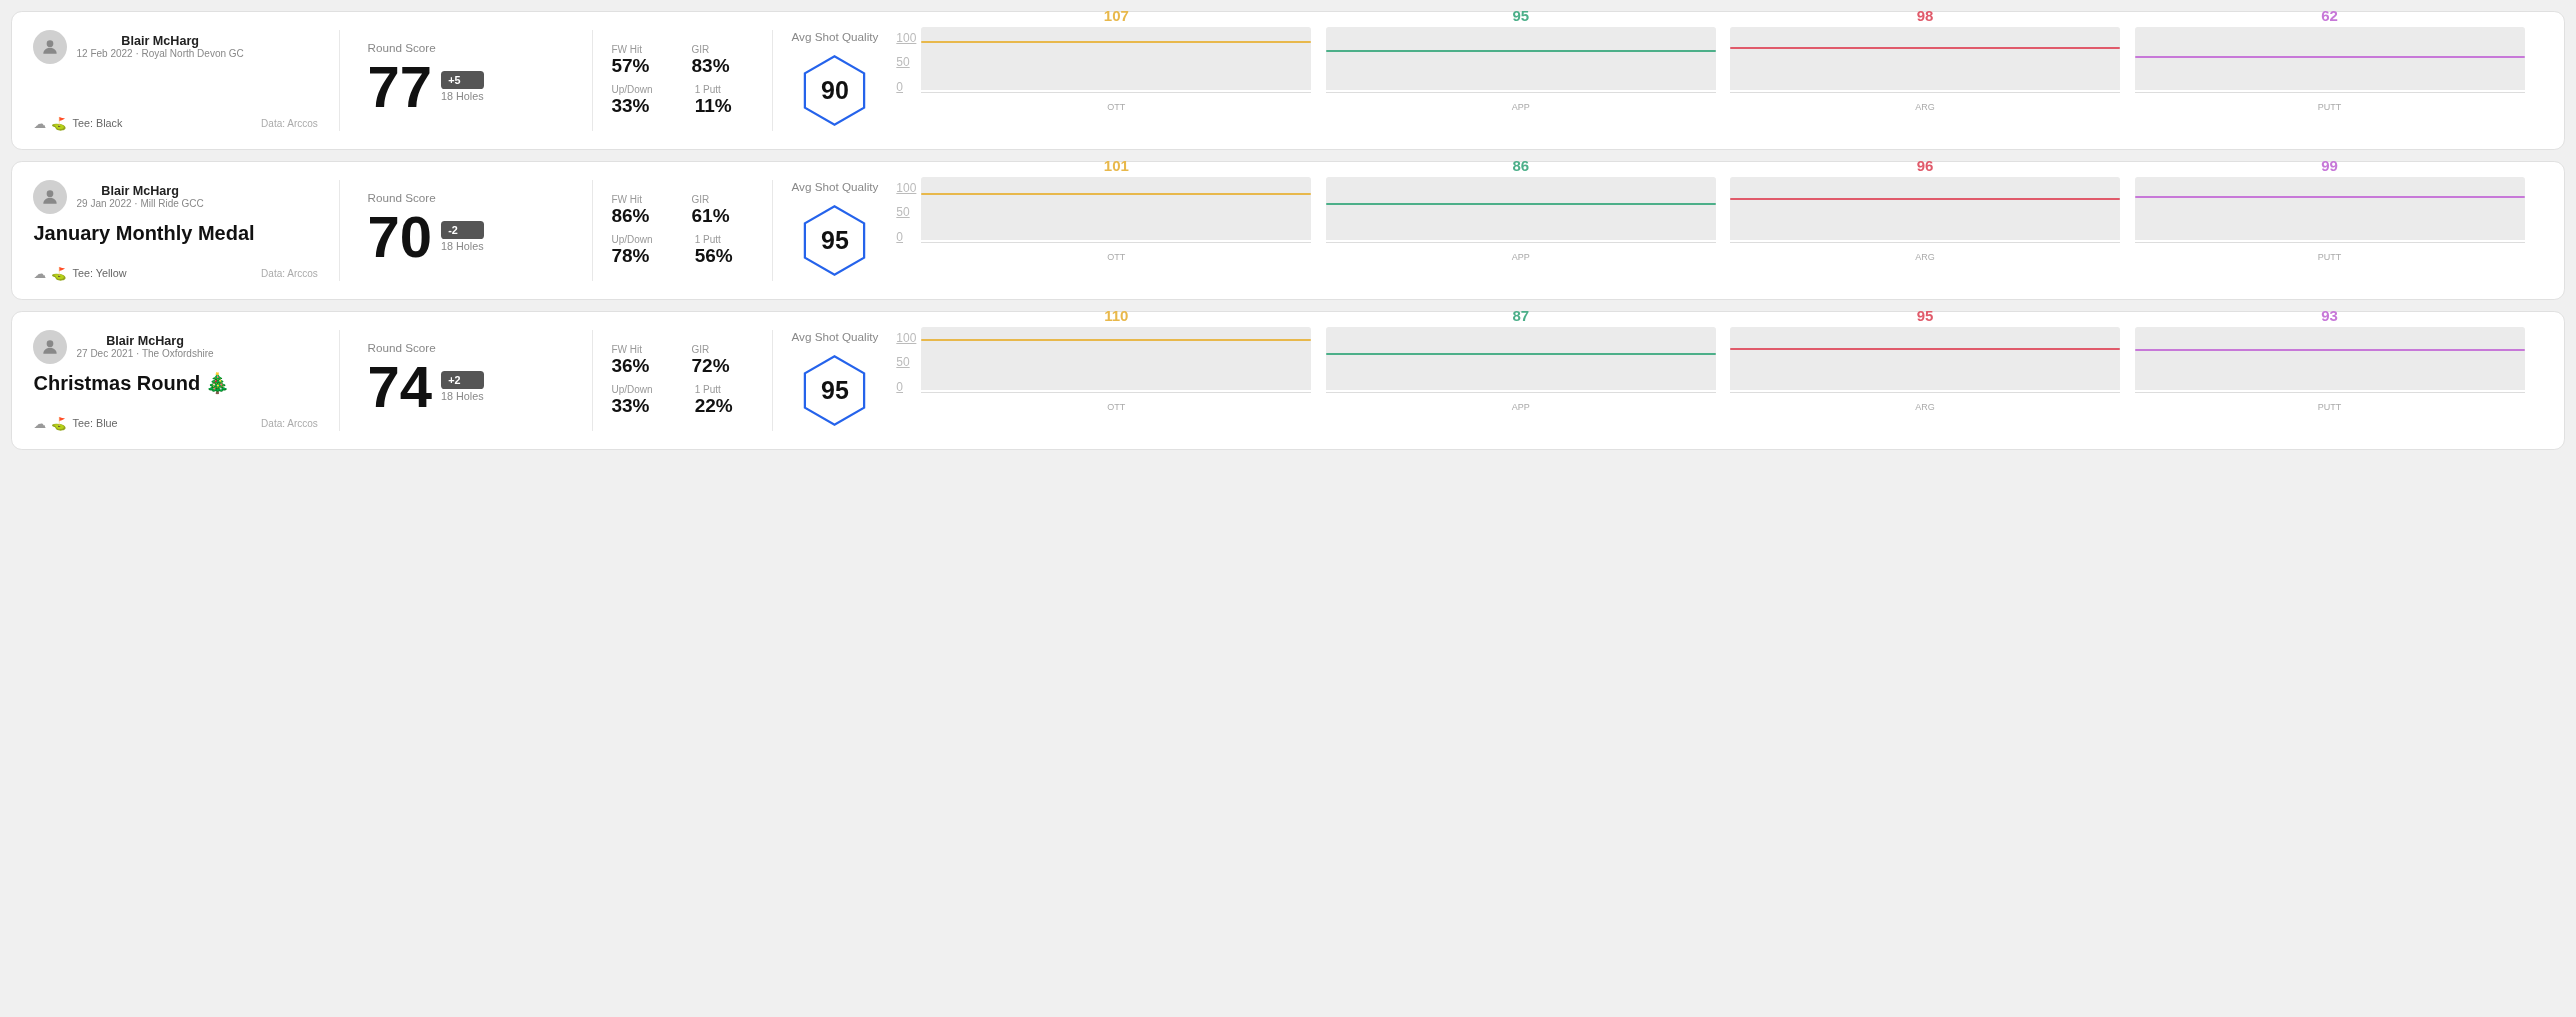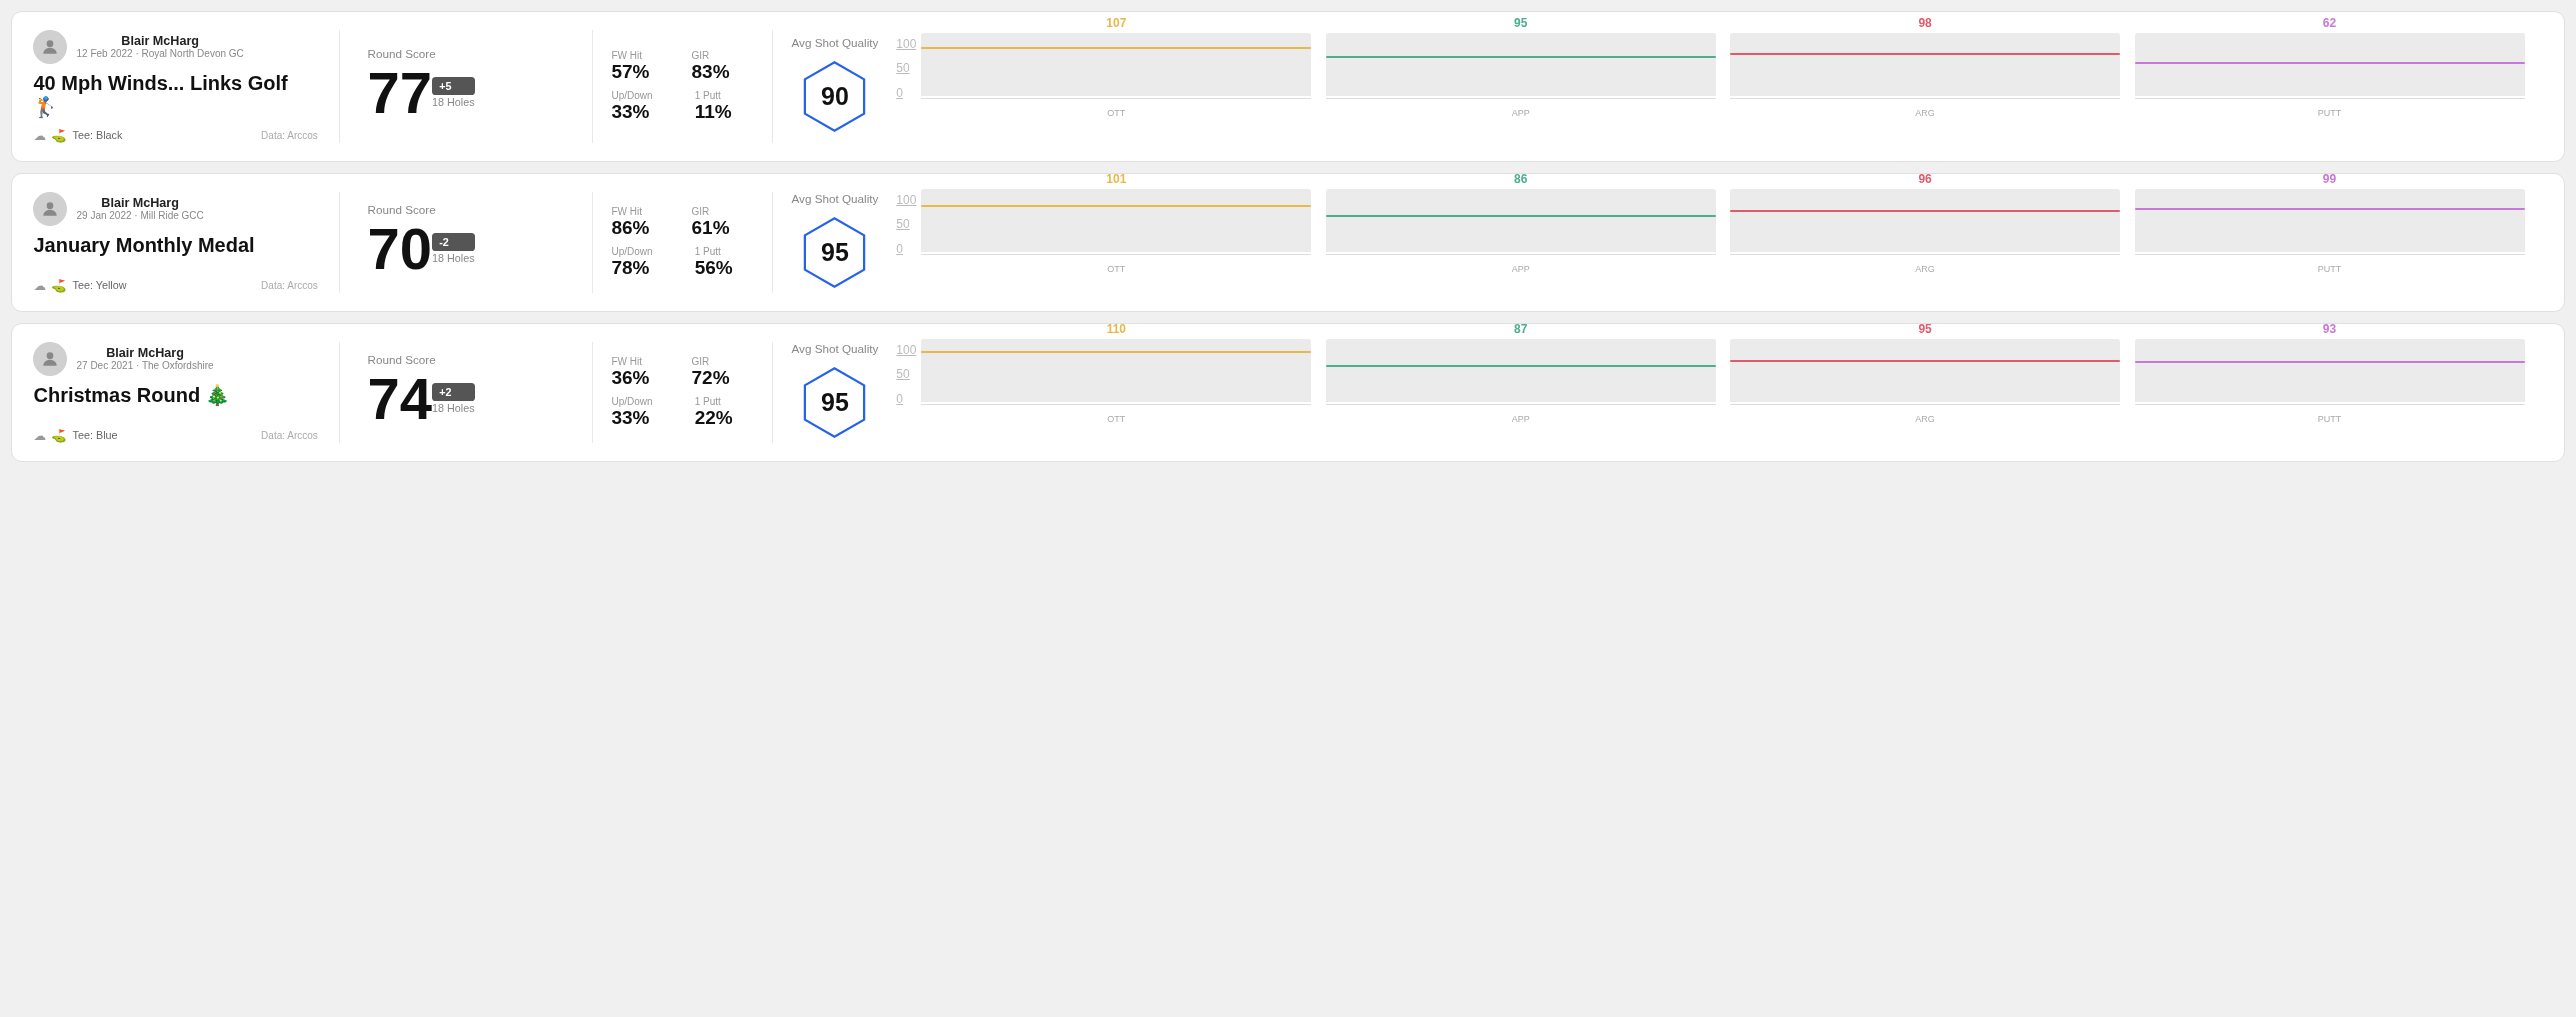--- a/index.html
+++ b/index.html
@@ -96,20 +96,21 @@
       justify-content: center;
     }
     .section-label {
       font-size: 11.7px;
       color: #888;
       margin-bottom: 3.6px;
     }
     .score-row {
       display: flex;
       align-items: center;
+      gap: 9px;
       margin-bottom: 3.6px;
     }
     .score-big {
       font-size: 58px;
       font-weight: 800;
       color: #111;
       line-height: 1;
     }
     .score-badge {
       display: flex;
@@ -203,21 +204,21 @@
       position: relative;
     }
     .bar-col {
       display: flex;
       flex-direction: column;
       align-items: center;
       gap: 1.8px;
       flex: 1;
     }
     .bar-value {
-      font-size: 12px;
+      font-size: 15px;
       font-weight: 700;
       margin-bottom: 1.8px;
     }
     .bar-wrapper {
       width: 100%;
       height: 63px;
       display: flex;
       align-items: flex-end;
       position: relative;
     }
@@ -269,21 +270,20 @@
             <svg viewBox="0 0 24 24" xmlns="http://www.w3.org/2000/svg">
               <circle cx="12" cy="8" r="4"></circle>
               <path d="M4 20c0-4 3.6-7 8-7s8 3 8 7"></path>
             </svg>
           </div>
           <div class="user-info">
             <div class="user-name">Blair McHarg</div>
             <div class="user-meta">12 Feb 2022 · Royal North Devon GC</div>
           </div>
         </div>
-        <div class="round-title">40 Mph Winds... Links Golf 🏌</div>
       </div>
       <div class="tee-row">
         <div class="tee-info">
           <span class="tee-icon">☁</span>
           <span class="tee-icon">⛳</span>
           <span>Tee: Black</span>
         </div>
         <div class="data-source">Data: Arccos</div>
       </div>
     </div>

